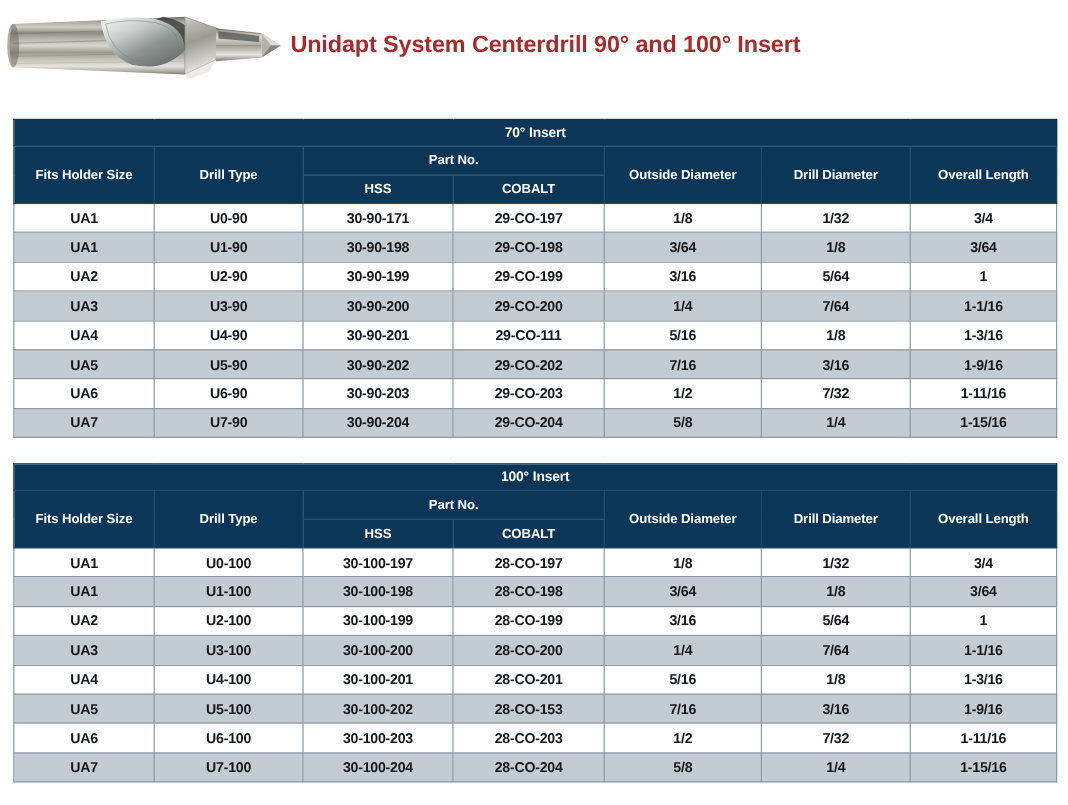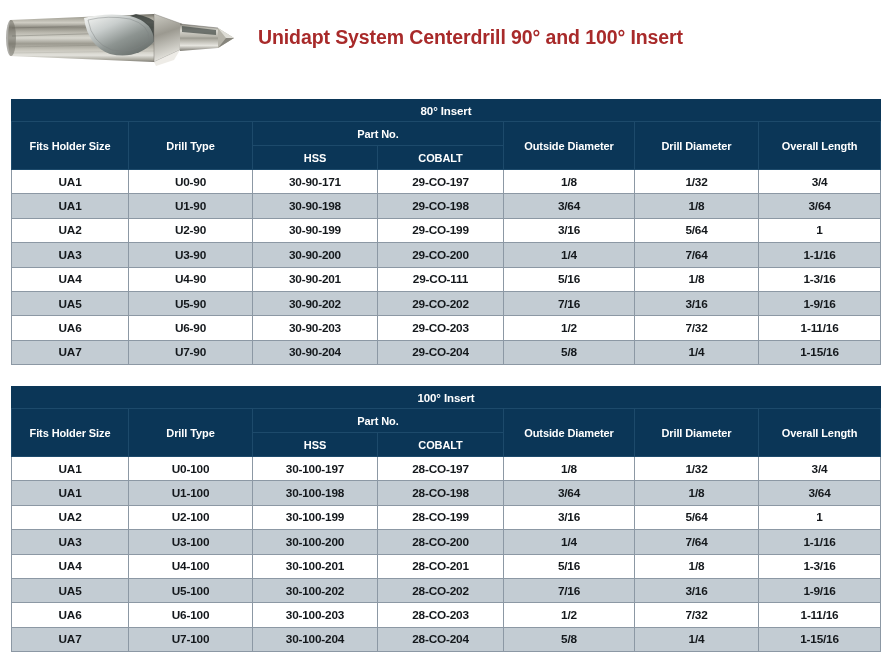--- a/index.html
+++ b/index.html
@@ -28,21 +28,21 @@
     position: absolute;
     left: 4px;
     top: 4px;
     width: 232px;
     height: 68px;
   }
   .product-photo svg { display: block; }
 
   .page-title {
     position: absolute;
-    left: 258px;
+    left: 242px;
     top: 26px;
     font-size: 19.5px;
     font-weight: 600;
     color: #a82a2a;
     letter-spacing: -0.1px;
     white-space: nowrap;
   }
 
   
   .spec-table {
@@ -188,21 +188,21 @@
     <col class="c-holder">
       <col class="c-drill">
       <col class="c-hss">
       <col class="c-cobalt">
     <col class="c-od">
       <col class="c-dd">
       <col class="c-ol">
   </colgroup>
   <thead>
     <tr>
-      <th class="title-cell" colspan="7">80° Insert</th>
+      <th class="title-cell" colspan="7">70° Insert</th>
     </tr>
     <tr>
       <th class="tall-cell" rowspan="2">Fits Holder Size</th>
       <th class="tall-cell" rowspan="2">Drill Type</th>
       <th class="group-cell" colspan="2">Part No.</th>
       <th class="tall-cell" rowspan="2">Outside Diameter</th>
       <th class="tall-cell" rowspan="2">Drill Diameter</th>
       <th class="tall-cell" rowspan="2">Overall Length</th>
     </tr>
     <tr>
@@ -356,21 +356,21 @@
       <td>30-100-201</td>
       <td>28-CO-201</td>
       <td>5/16</td>
       <td>1/8</td>
       <td>1-3/16</td>
     </tr>
     <tr class="even">
       <td>UA5</td>
       <td>U5-100</td>
       <td>30-100-202</td>
-      <td>28-CO-202</td>
+      <td>28-CO-153</td>
       <td>7/16</td>
       <td>3/16</td>
       <td>1-9/16</td>
     </tr>
     <tr class="odd">
       <td>UA6</td>
       <td>U6-100</td>
       <td>30-100-203</td>
       <td>28-CO-203</td>
       <td>1/2</td>

